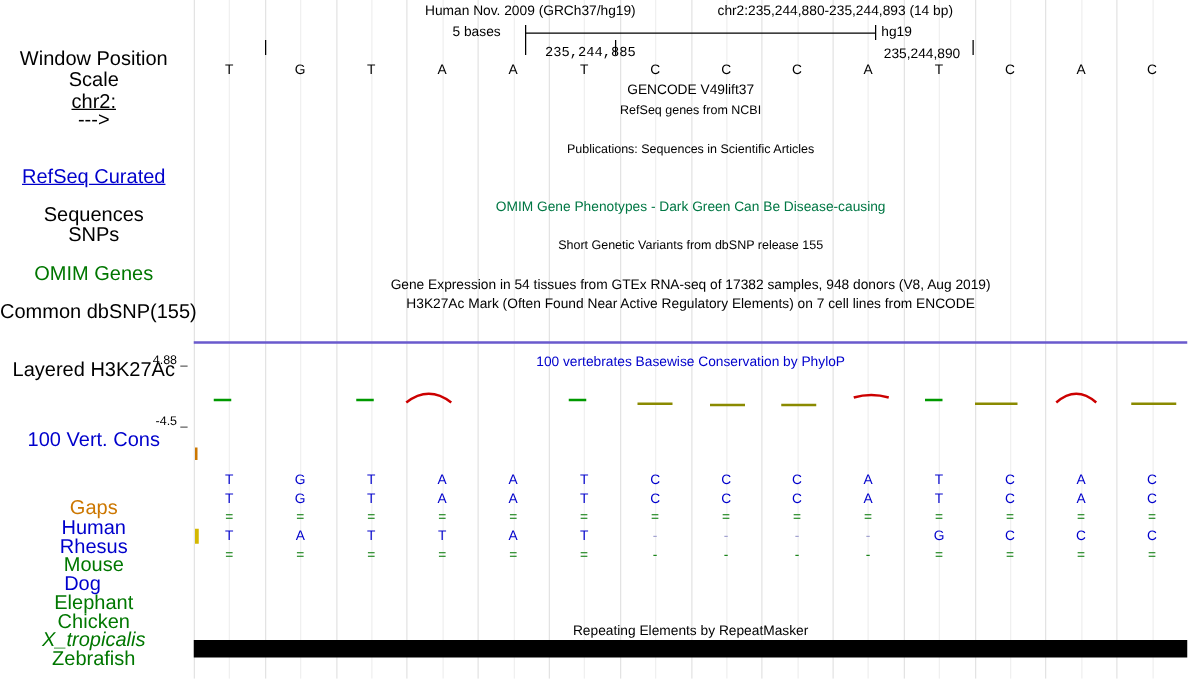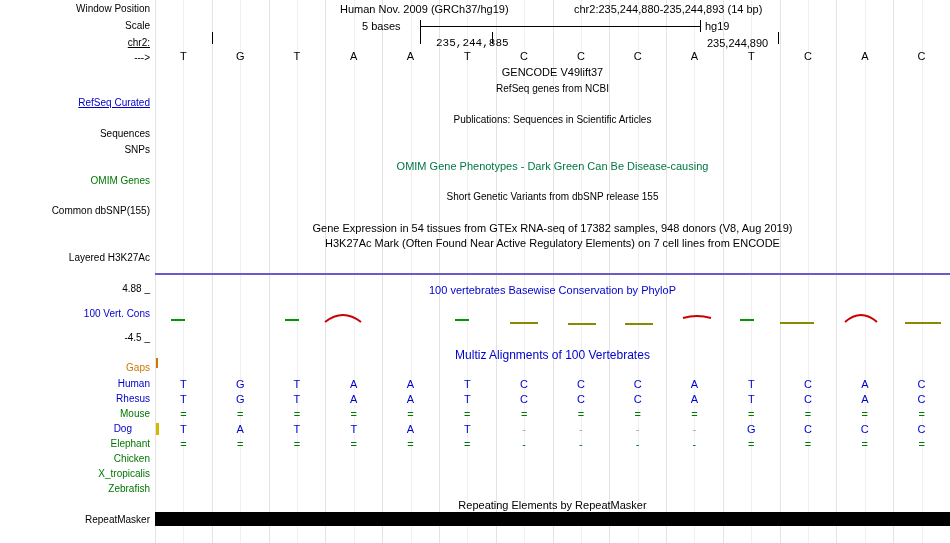--- a/index.html
+++ b/index.html
@@ -32,23 +32,24 @@
   .gridline {
     position: absolute;
     top: 0;
     width: 1px;
     height: 543px;
     background: #e3e3e3;
   }
   .abs { position: absolute; }
   .lbl-right {
     position: absolute;
-    text-align: right;
+    text-align: center;
     white-space: nowrap;
-    font-size: 10px;
+    font-size: 16px;
+    margin-top: 36px;
   }
   .center-text {
     position: absolute;
     width: 795px;
     left: 155px;
     text-align: center;
     white-space: nowrap;
   }
   .blue { color: #0000cc; }
   .green { color: #007700; }
@@ -197,21 +198,20 @@
   <div class="center-text black" style="top:83px;font-size:10px;">RefSeq genes from NCBI</div>
   <div class="center-text" style="top:160px;color:#007744;">OMIM Gene Phenotypes - Dark Green Can Be Disease-causing</div>
   <div class="center-text black" style="top:114px;font-size:10px;">Publications: Sequences in Scientific Articles</div>
   <div class="center-text black" style="top:191px;font-size:10px;">Short Genetic Variants from dbSNP release 155</div>
   <div class="center-text black" style="top:222px;">Gene Expression in 54 tissues from GTEx RNA-seq of 17382 samples, 948 donors (V8, Aug 2019)</div>
   <div class="center-text black" style="top:237px;">H3K27Ac Mark (Often Found Near Active Regulatory Elements) on 7 cell lines from ENCODE</div>
 
   <div class="sep-line" style="top:273px;"></div>
 
   <div class="center-text blue" style="top:284px;">100 vertebrates Basewise Conservation by PhyloP</div>
-  <div class="center-text blue" style="top:348px;font-size:12px;">Multiz Alignments of 100 Vertebrates</div>
   <div class="center-text black" style="top:499px;">Repeating Elements by RepeatMasker</div>
 
   <svg class="abs" style="left:155px;top:300px;width:795px;height:40px;" viewBox="0 0 795 40">
 
     <g stroke-width="2" fill="none">
       <path d="M16 20 L30 20" stroke="#009900"></path>
       <path d="M130 20 L144 20" stroke="#009900"></path>
       <path d="M170 22 Q188 8 206 22" stroke="#cc0000"></path>
       <path d="M300 20 L314 20" stroke="#009900"></path>
       <path d="M355 23 L383 23" stroke="#8a8a00"></path>
@@ -297,21 +297,21 @@
       <div class="align-base" style="left: 452.321px; top: 438px; color: rgb(0, 119, 0);">=</div>
       <div class="align-base" style="left: 509.107px; top: 438px; color: rgb(0, 119, 0);">-</div>
       <div class="align-base" style="left: 565.893px; top: 438px; color: rgb(0, 119, 0);">-</div>
       <div class="align-base" style="left: 622.679px; top: 438px; color: rgb(0, 119, 0);">-</div>
       <div class="align-base" style="left: 679.464px; top: 438px; color: rgb(0, 119, 0);">-</div>
       <div class="align-base" style="left: 736.25px; top: 438px; color: rgb(0, 119, 0);">=</div>
       <div class="align-base" style="left: 793.036px; top: 438px; color: rgb(0, 119, 0);">=</div>
       <div class="align-base" style="left: 849.821px; top: 438px; color: rgb(0, 119, 0);">=</div>
       <div class="align-base" style="left: 906.607px; top: 438px; color: rgb(0, 119, 0);">=</div>
       <div class="lbl-right" style="left: 0px; top: 453px; width: 150px; color: rgb(0, 119, 0);">Chicken</div>
-      <div class="lbl-right" style="left: 0px; top: 468px; width: 150px; color: rgb(0, 119, 0);">X_tropicalis</div>
+      <div class="lbl-right" style="left: 0px; top: 468px; width: 150px; color: rgb(0, 119, 0); font-style: italic;">X_tropicalis</div>
       <div class="lbl-right" style="left: 0px; top: 483px; width: 150px; color: rgb(0, 119, 0);">Zebrafish</div>
     </div>
 
   <div class="abs" style="left:156px;top:423px;width:3px;height:12px;background:#d4b800;"></div>
 
   <div class="repeat-bar" style="top:512px;"></div>
 
 </div>
 
 </body></html>

